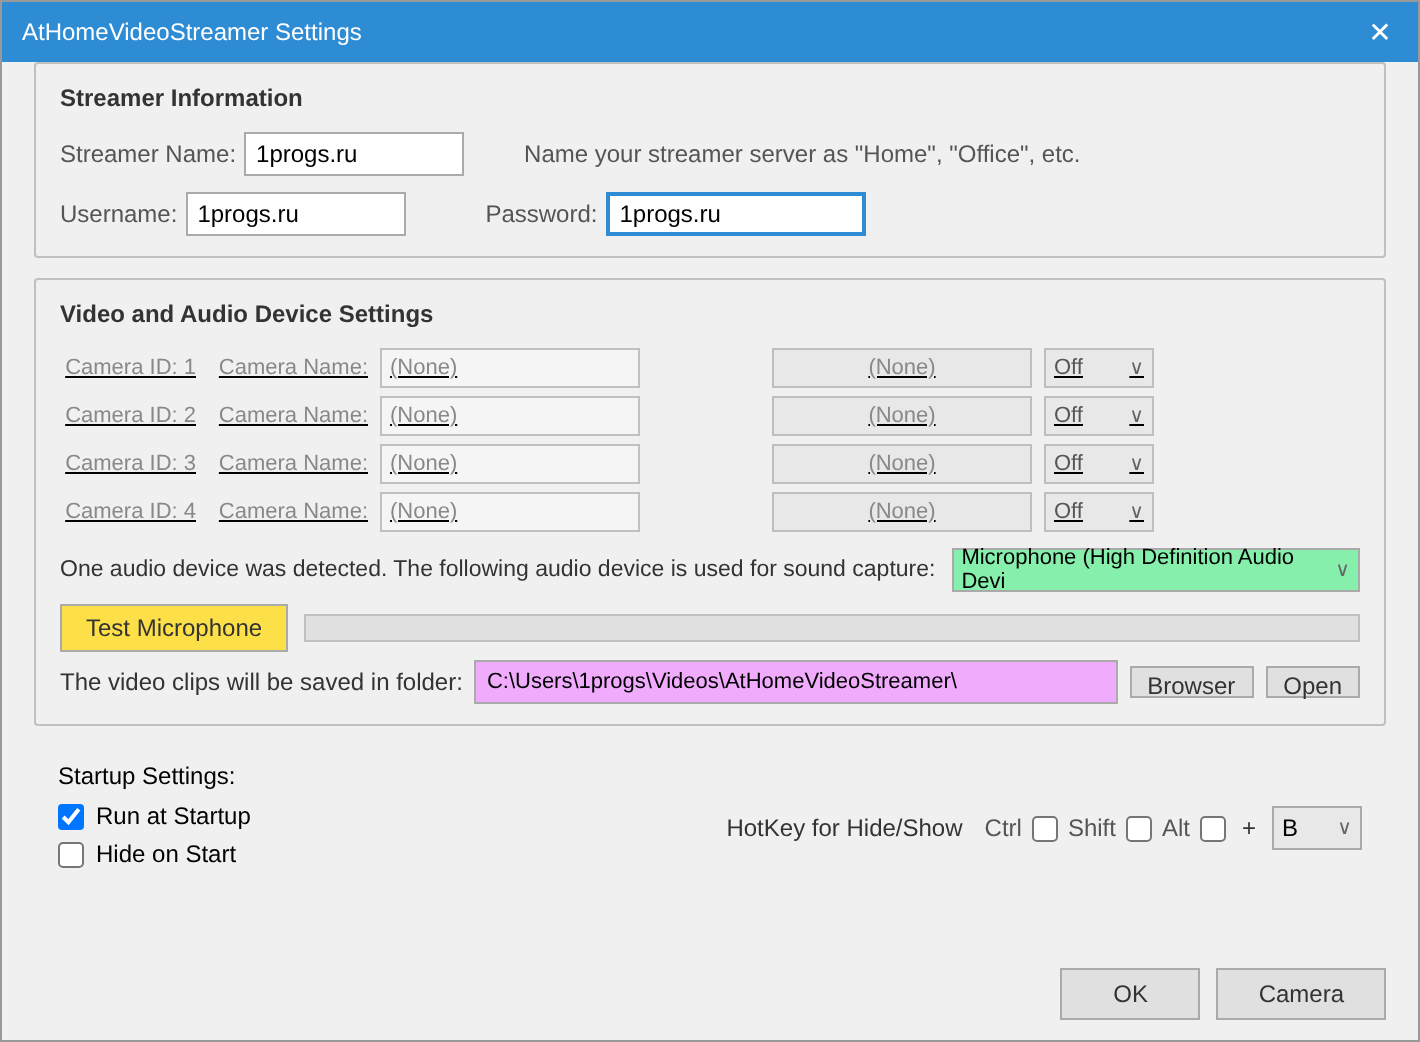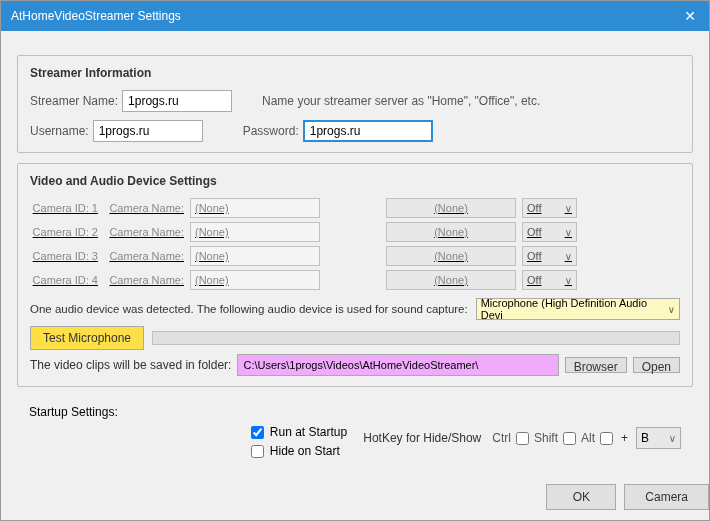--- a/index.html
+++ b/index.html
@@ -43,21 +43,21 @@
       border: none;
       color: white;
       font-size: 14px;
       cursor: pointer;
       display: flex;
       align-items: center;
       justify-content: center;
       line-height: 1;
     }
     .content {
-      padding: 24px 16px;
+      padding: 0 16px;
       flex: 1;
       display: flex;
       flex-direction: column;
       gap: 10px;
       overflow: hidden;
     }
     .section {
       border: 1px solid #c0c0c0;
       border-radius: 2px;
       padding: 10px 12px;
@@ -156,21 +156,21 @@
       margin-bottom: 6px;
       flex-wrap: nowrap;
     }
     .audio-text {
       font-size: 11.5px;
       color: #333;
       flex-shrink: 0;
     }
     .audio-dropdown {
       border: 1px solid #aaa;
-      background: #fef9c3;
+      background: #86efac;
       height: 22px;
       font-size: 11px;
       padding: 1px 4px;
       display: flex;
       align-items: center;
       justify-content: space-between;
       flex: 1;
       max-width: 240px;
     }
     .mic-row {
@@ -269,21 +269,21 @@
       width: 45px;
       display: flex;
       align-items: center;
       justify-content: space-between;
       padding: 1px 4px;
     }
     .bottom-buttons {
       display: flex;
       justify-content: flex-end;
       gap: 8px;
-      padding: 6px 0 10px 16px;
+      padding: 6px 16px 10px 16px;
       flex-shrink: 0;
     }
     .dialog-btn {
       border: 1px solid #aaa;
       background: #e0e0e0;
       padding: 3px 20px;
       height: 26px;
       font-size: 12px;
       cursor: pointer;
       color: #333;
@@ -408,21 +408,21 @@
       <div class="folder-row">
         <span class="folder-label">The video clips will be saved in folder:</span>
         <input class="folder-input" type="text" value="C:\Users\1progs\Videos\AtHomeVideoStreamer\" style="">
         <button class="folder-btn">Browser</button>
         <button class="folder-btn">Open</button>
       </div>
     </div>
 
     <div class="startup-section">
       <div class="startup-title">Startup Settings:</div>
-      <div style="display:flex; justify-content:flex-end; align-items:flex-start;">
+      <div style="display:flex; justify-content:space-between; align-items:flex-start;">
         <div>
           <div class="checkbox-row">
             <input type="checkbox" checked="" style="">
             <span>Run at Startup</span>
           </div>
           <div class="checkbox-row">
             <input type="checkbox" style="">
             <span>Hide on Start</span>
           </div>
         </div>

